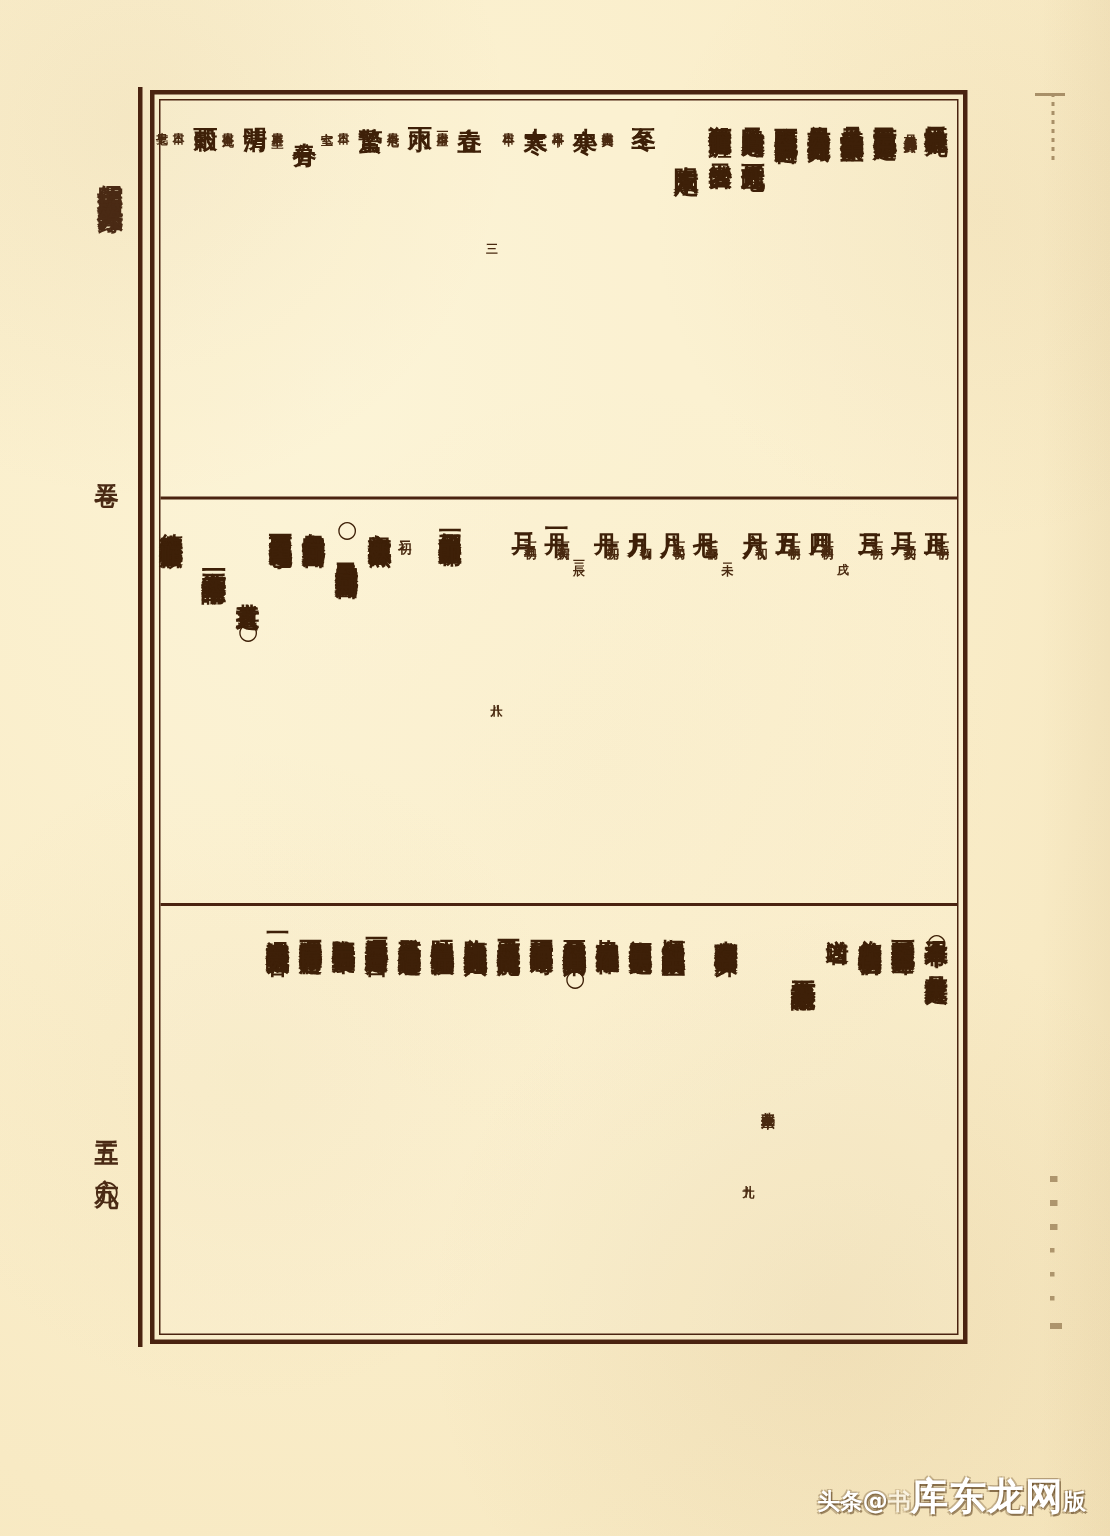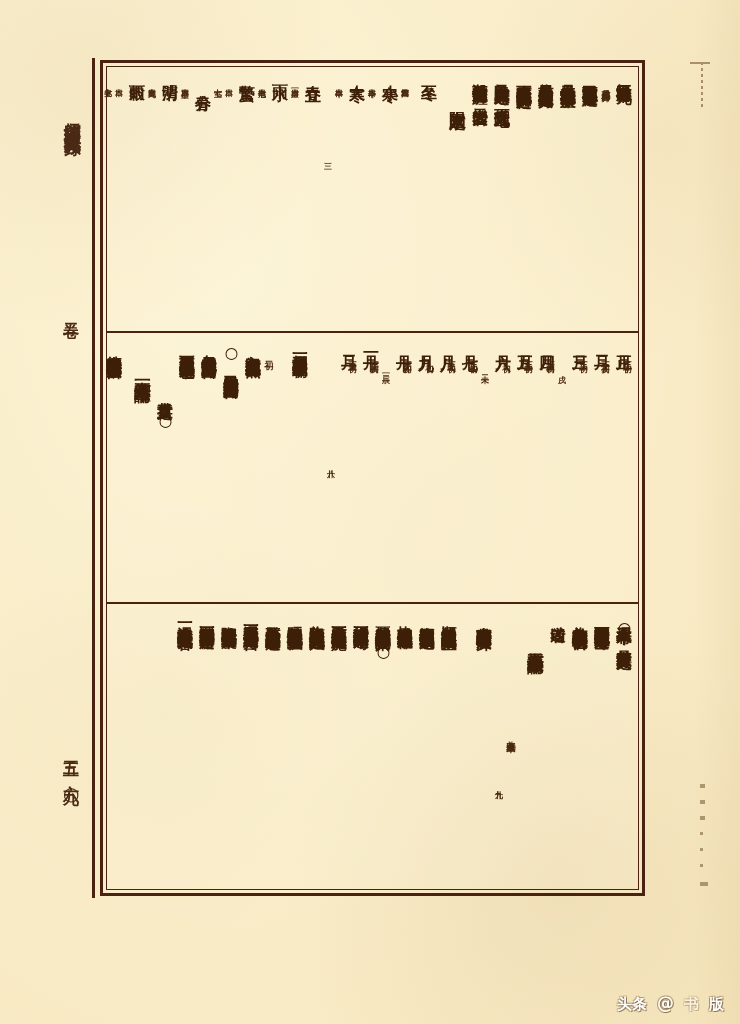--- a/index.html
+++ b/index.html
@@ -221,21 +221,21 @@
     opacity: .5;
   }
   .reg-bottom .sq { position:absolute; left:6px; width:5px; height:4px; background:#6b4a22; }
 
   
   .watermark {
     position: absolute;
     right: 16px; bottom: 10px;
     display: flex;
     align-items: baseline;
-    gap: 10px;
+    gap: 0;
     z-index: 6;
     user-select: none;
   }
   .wm-part {
     color: #ffffff;
     font-weight: 700;
     font-family: "DejaVu Sans", "Liberation Sans", sans-serif;
     text-shadow:
       1px 1px 0 rgba(90,60,25,.55),
       -1px -1px 0 rgba(90,60,25,.30),
@@ -412,16 +412,17 @@
     <div class="sq" style="top:62px;width:3px;height:3px;"></div>
     <div class="sq" style="top:78px;width:3px;height:3px;"></div>
     <div class="sq" style="top:94px;width:3px;height:3px;"></div>
     <div class="sq" style="top:112px;width:8px;height:4px;"></div>
   </div>
 
   <div class="watermark">
     <span class="wm-part wm-small">头条</span>
     <span class="wm-part wm-at">@</span>
     <span class="wm-part wm-faint">书</span>
+    <span class="wm-part wm-big">库东龙网</span>
     <span class="wm-part wm-tail">版</span>
   </div>
 
 </div>
 
 </body></html>

